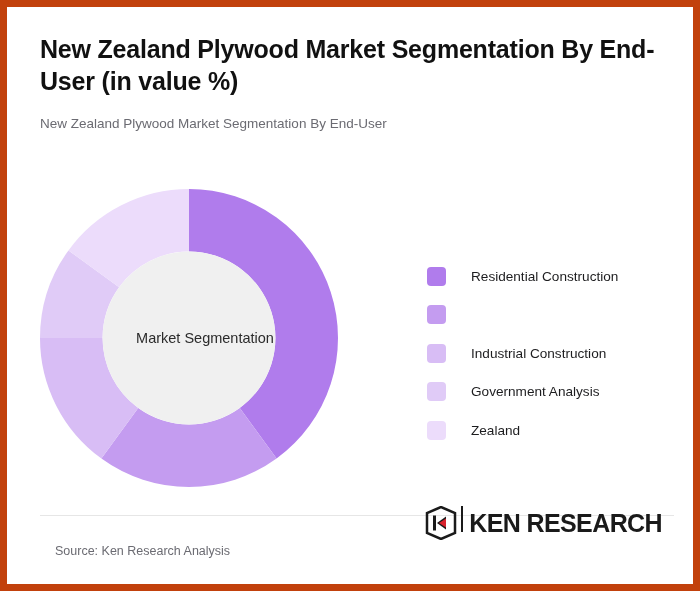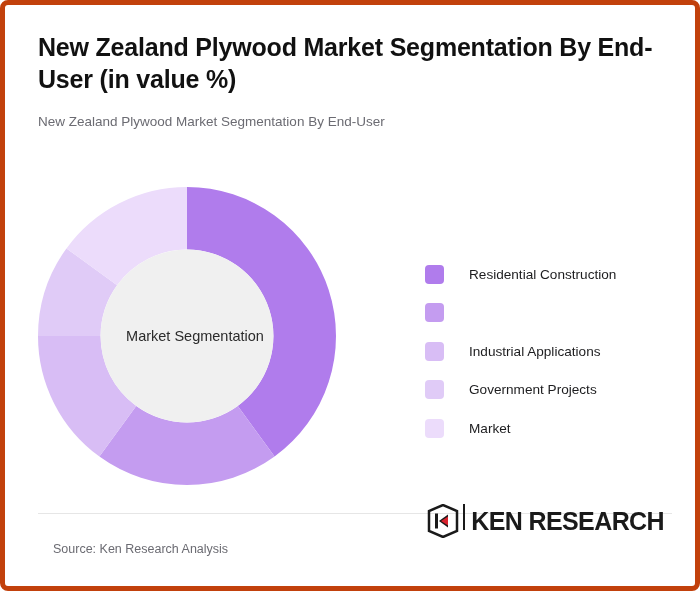--- a/index.html
+++ b/index.html
@@ -9,22 +9,22 @@
   }
   body {
     font-family: "Liberation Sans", sans-serif;
   }
   #card {
     position: relative;
     width: 700px;
     height: 591px;
     box-sizing: border-box;
     background: #ffffff;
-    border: 5px solid #c2410c;
-    border-radius: 8px;
+    border: 7px solid #c2410c;
+    border-radius: 0;
     overflow: hidden;
   }
   
   .header {
     position: absolute;
     left: 33px;
     top: 26px;
     width: 630px;
   }
   .chart-title {
@@ -54,21 +54,21 @@
   }
   .donut-wrap {
     position: absolute;
     left: 32px;
     top: 11px;
     width: 300px;
     height: 300px;
   }
   .donut-center-label {
     position: absolute;
-    left: 8px;
+    left: 16px;
     top: 0;
     width: 300px;
     height: 300px;
     display: flex;
     align-items: center;
     justify-content: center;
     font-size: 14.5px;
     color: #2b2b2b;
     pointer-events: none;
   }
@@ -170,29 +170,29 @@
     <div class="legend" id="legend">
         <div class="legend-item">
           <span class="legend-swatch" style="background: rgb(176, 124, 236);"></span>
           <span class="legend-label">Residential Construction</span>
         </div>
         <div class="legend-item">
           <span class="legend-swatch" style="background: rgb(196, 156, 240);"></span>
         </div>
         <div class="legend-item">
           <span class="legend-swatch" style="background: rgb(216, 189, 245);"></span>
-          <span class="legend-label">Industrial Applications</span>
+          <span class="legend-label">Industrial Construction</span>
         </div>
         <div class="legend-item">
           <span class="legend-swatch" style="background: rgb(224, 203, 247);"></span>
-          <span class="legend-label">Government Projects</span>
+          <span class="legend-label">Government Analysis</span>
         </div>
         <div class="legend-item">
           <span class="legend-swatch" style="background: rgb(236, 220, 251);"></span>
-          <span class="legend-label">Market</span>
+          <span class="legend-label">Zealand</span>
         </div>
       </div>
 
   </div>
 
   <div class="footer-rule"></div>
 
   <div class="source-text">Source: Ken Research Analysis</div>
 
   <div class="brand">

